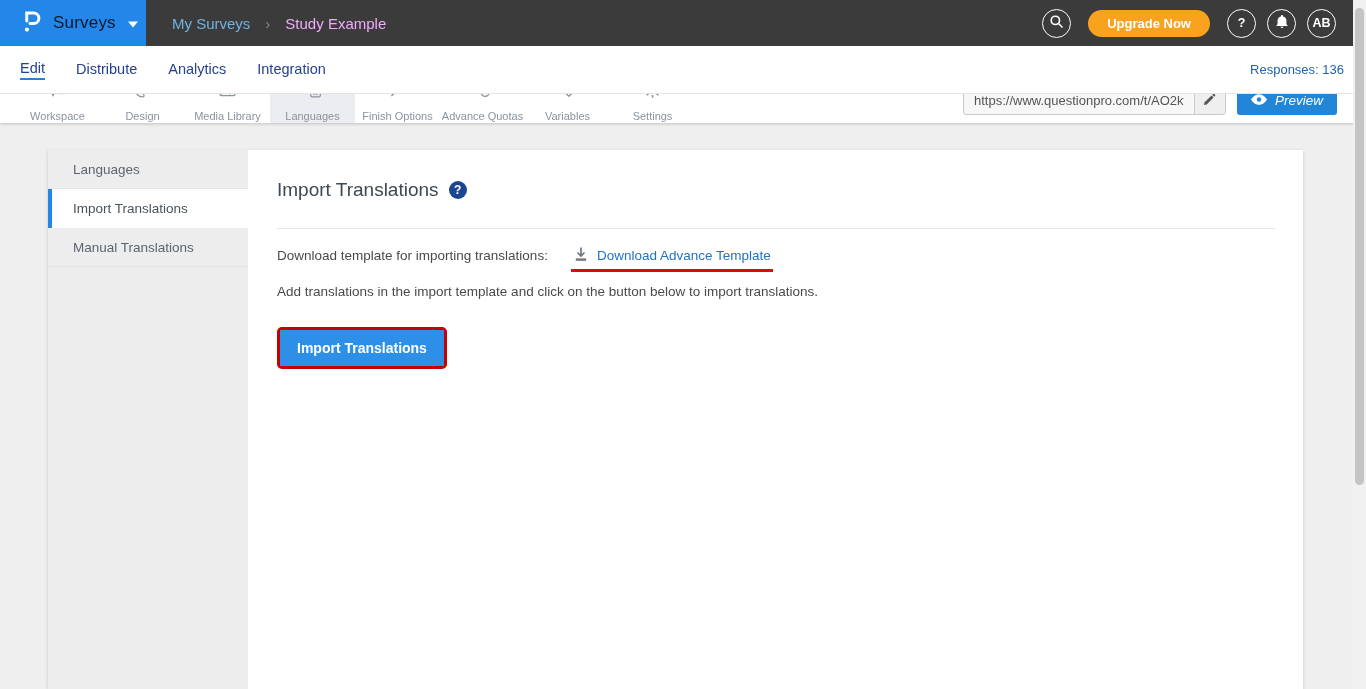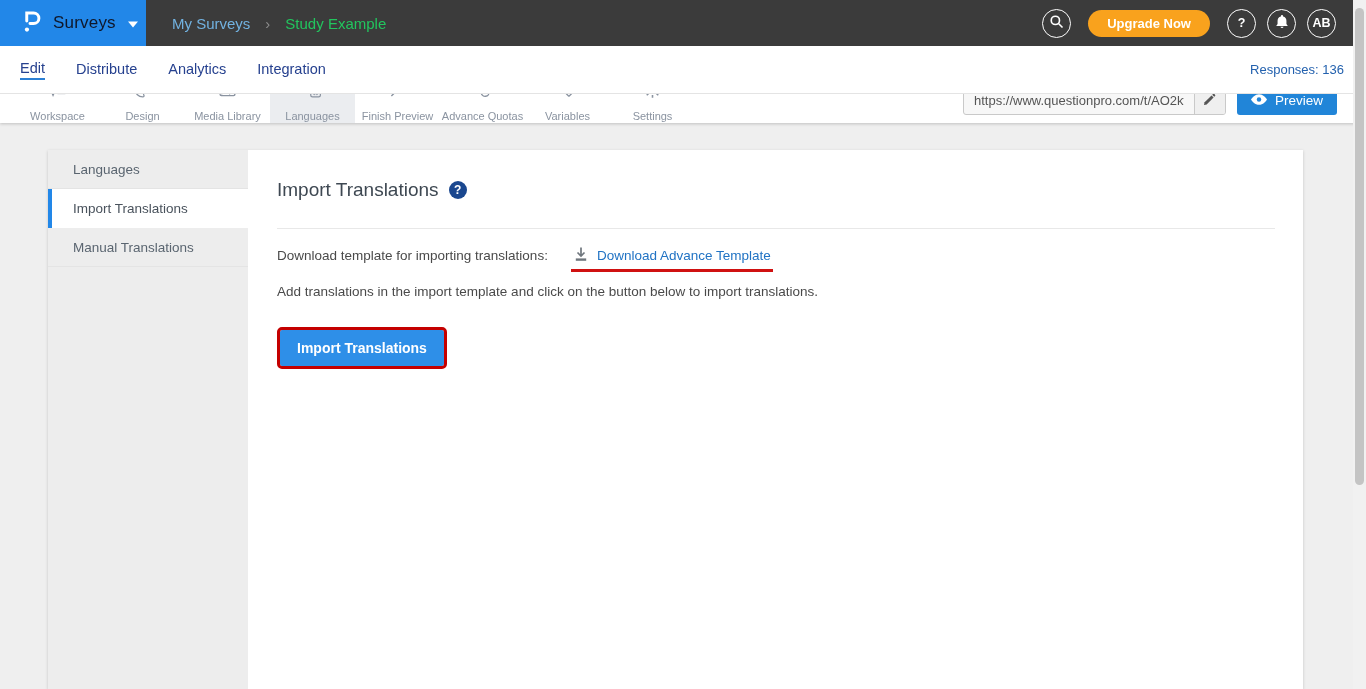--- a/index.html
+++ b/index.html
@@ -6,41 +6,41 @@
   body { font-family:"Liberation Sans", sans-serif; background:#ddd; }
   .screen { position:relative; width:1366px; height:689px; background:#efefef; overflow:hidden; }
 
   
   .topbar { position:absolute; top:0; left:0; right:0; height:46px; background:#3b3b3b; display:flex; align-items:center; z-index:5; }
   .logo-box { width:146px; height:100%; background:#2287e8; display:flex; align-items:center; gap:12px; padding-left:22px; color:#0f172a; cursor:pointer; }
   .product-name { font-size:17px; letter-spacing:.2px; }
   .breadcrumb { margin-left:26px; display:flex; gap:15px; align-items:center; font-size:15px; }
   .bc-parent { color:#72b2e0; cursor:pointer; }
   .bc-sep { color:#8d8d8d; font-size:15px; }
-  .bc-current { color:#22c55e; }
+  .bc-current { color:#f0abfc; }
   .topbar-right { margin-left:auto; margin-right:30px; display:flex; align-items:center; gap:11px; }
   .circle-btn { width:29px; height:29px; border:1.7px solid #fff; border-radius:50%; display:flex; align-items:center; justify-content:center; color:#fff; font-weight:bold; font-size:12.5px; background:transparent; cursor:pointer; flex:none; }
   .upgrade-btn { height:27px; padding:0 19px; border:none; border-radius:14px; background:#f9a21d; color:#fff; font-weight:bold; font-size:13px; cursor:pointer; margin:0 6px; font-family:"Liberation Sans",sans-serif; }
 
   
   .tabsbar { position:absolute; top:46px; left:0; right:0; height:48px; background:#fff; display:flex; align-items:center; padding:0 20px; border-bottom:1px solid #e4e4e4; z-index:4; }
   .tab { margin-right:31px; font-size:14.5px; color:#26418f; cursor:pointer; padding-bottom:2px; }
   .tab.active { border-bottom:2px solid #2b7fd4; }
   .responses { margin-left:auto; color:#2361ae; font-size:13px; padding-right:2px; }
 
   
   .toolbar { position:absolute; top:78px; left:0; right:0; height:45px; background:#fff; display:flex; align-items:stretch; padding-left:15px; box-shadow:0 1px 3px rgba(0,0,0,.2); z-index:3; }
   .tool-item { width:85px; display:flex; flex-direction:column; align-items:center; justify-content:center; gap:6px; color:#8a93a0; cursor:pointer; }
   .tool-item.active { background:#ebedf0; }
   .tool-label { font-size:11px; white-space:nowrap; }
   .toolbar-right { position:absolute; right:29px; top:0; height:100%; display:flex; align-items:center; gap:11px; }
   .url-wrap { display:flex; align-items:stretch; border:1px solid #c9c9c9; border-radius:3px; background:#f7f7f7; height:29px; overflow:hidden; }
   .url-input { border:none; background:transparent; width:230px; padding:0 10px; font-size:13px; color:#555; outline:none; font-family:"Liberation Sans",sans-serif; }
   .url-edit-btn { width:31px; border:none; border-left:1px solid #c9c9c9; background:#efefef; display:flex; align-items:center; justify-content:center; cursor:pointer; }
-  .preview-btn { height:29px; background:#2185d8; color:#fff; border:none; border-radius:3px; padding:0 14px; font-size:13.5px; display:flex; gap:8px; align-items:center; cursor:pointer; font-family:"Liberation Sans",sans-serif; }
+  .preview-btn { height:29px; background:#2185d8; color:#fff; border:none; border-radius:3px; padding:0 14px; font-size:13.5px; display:flex; gap:8px; align-items:center; cursor:pointer; font-family:"Liberation Sans",sans-serif;font-style:italic; }
 
   
   .main { position:absolute; top:123px; left:0; right:0; bottom:0; background:#efefef; }
   .card { position:absolute; left:48px; top:27px; width:1255px; bottom:0; background:#fff; box-shadow:0 1px 3px rgba(0,0,0,.18); display:flex; }
   .side { width:200px; background:#ededed; flex:none; }
   .side-item { height:39px; display:flex; align-items:center; padding-left:25px; font-size:13.5px; color:#5a6570; cursor:pointer; border-bottom:1px solid #e4e4e4; }
   .side-item.active { background:#fff; border-left:4px solid #2287e8; padding-left:21px; color:#49525c; border-bottom:none; }
 
   .content { flex:1; padding:28px 28px 0 29px; }
   .title-row { display:flex; align-items:center; gap:10px; height:24px; margin-bottom:26px; }
@@ -167,21 +167,21 @@
     </div>
 
     <div class="tool-item">
       <span>
         <svg width="21" height="21" viewBox="0 0 24 24" fill="none" stroke="currentColor" stroke-width="1.6">
           <line x1="5" y1="19.5" x2="14.5" y2="10"></line>
           <line x1="14" y1="8.8" x2="16.8" y2="11.6" stroke-width="2.4"></line>
           <path d="M18.7 3.3v3.2M17.1 4.9h3.2M20.6 9.6v2.2M19.5 10.7h2.2M13.2 3.6v2M12.2 4.6h2" stroke-width="1.1"></path>
         </svg>
       </span>
-      <span class="tool-label">Finish Preview</span>
+      <span class="tool-label">Finish Options</span>
     </div>
 
     <div class="tool-item">
       <span>
         <svg width="21" height="21" viewBox="0 0 24 24" fill="none" stroke="currentColor" stroke-width="1.6">
           <rect x="4.5" y="3.8" width="9" height="9" rx="4.5" transform="rotate(-8 9 8.3)"></rect>
           <rect x="10.5" y="10.8" width="9" height="9" rx="4.5" transform="rotate(-8 15 15.3)"></rect>
         </svg>
       </span>
       <span class="tool-label">Advance Quotas</span>

